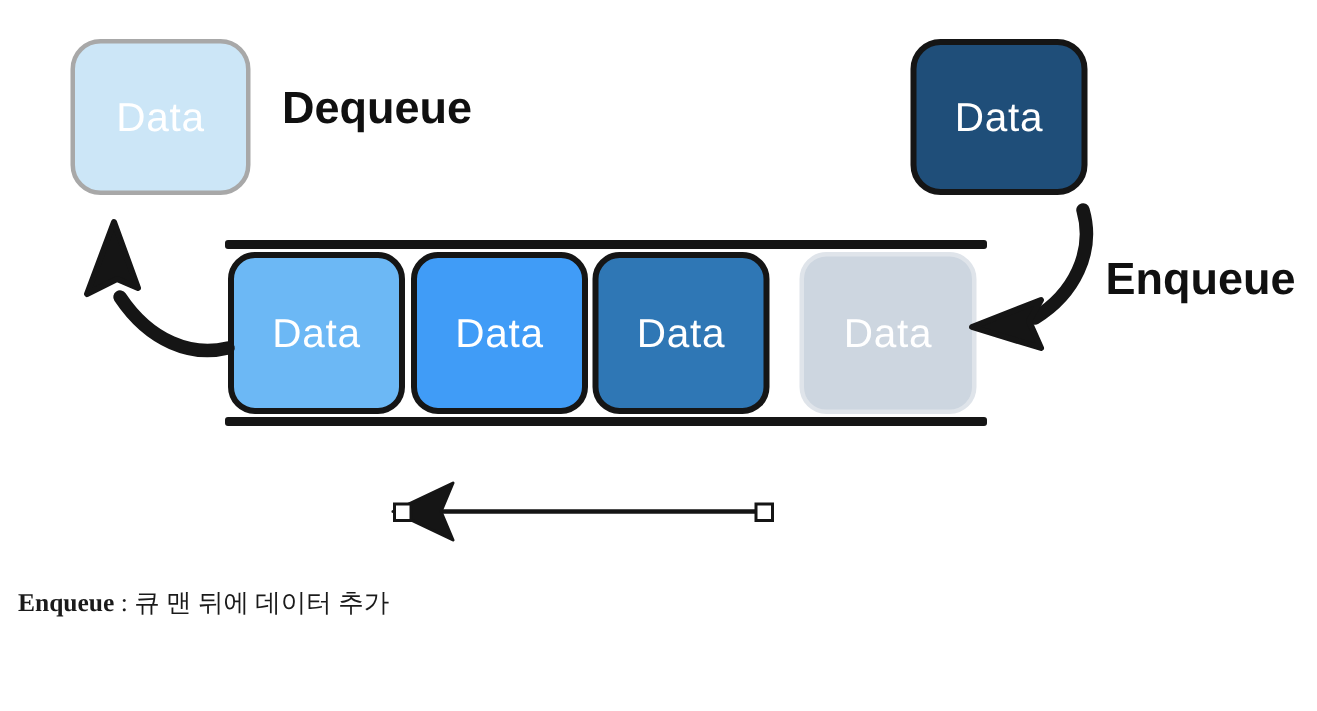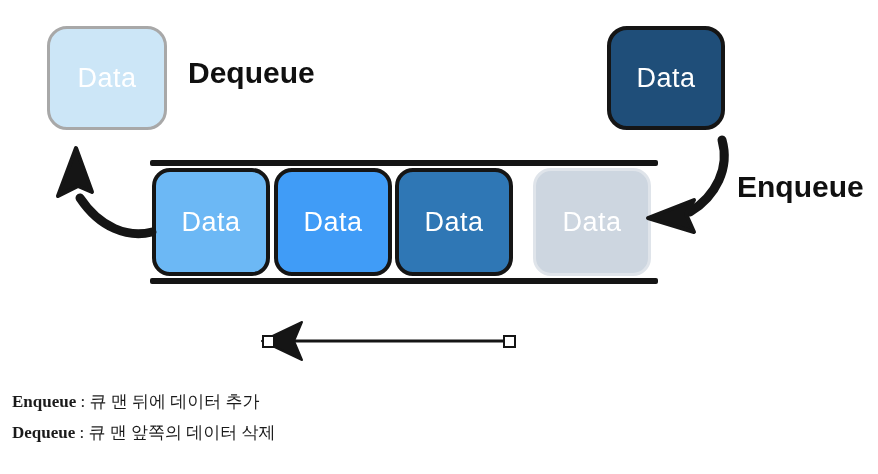--- a/index.html
+++ b/index.html
@@ -198,16 +198,13 @@
       <rect x="504" y="336" width="11" height="11" fill="#ffffff" stroke="#151515" stroke-width="2"></rect>
     </g>
   </svg>
 
 </div>
 
 <div id="caption-block">
   <div class="caption-line">
     <span class="caption-term">Enqueue</span><span> : </span><span>큐 맨 뒤에 데이터 추가</span>
   </div>
-  <div class="caption-line">
-    <span class="caption-term">Dequeue</span><span> : </span><span>큐 맨 앞쪽의 데이터 삭제</span>
-  </div>
 </div>
 
 </body></html>

